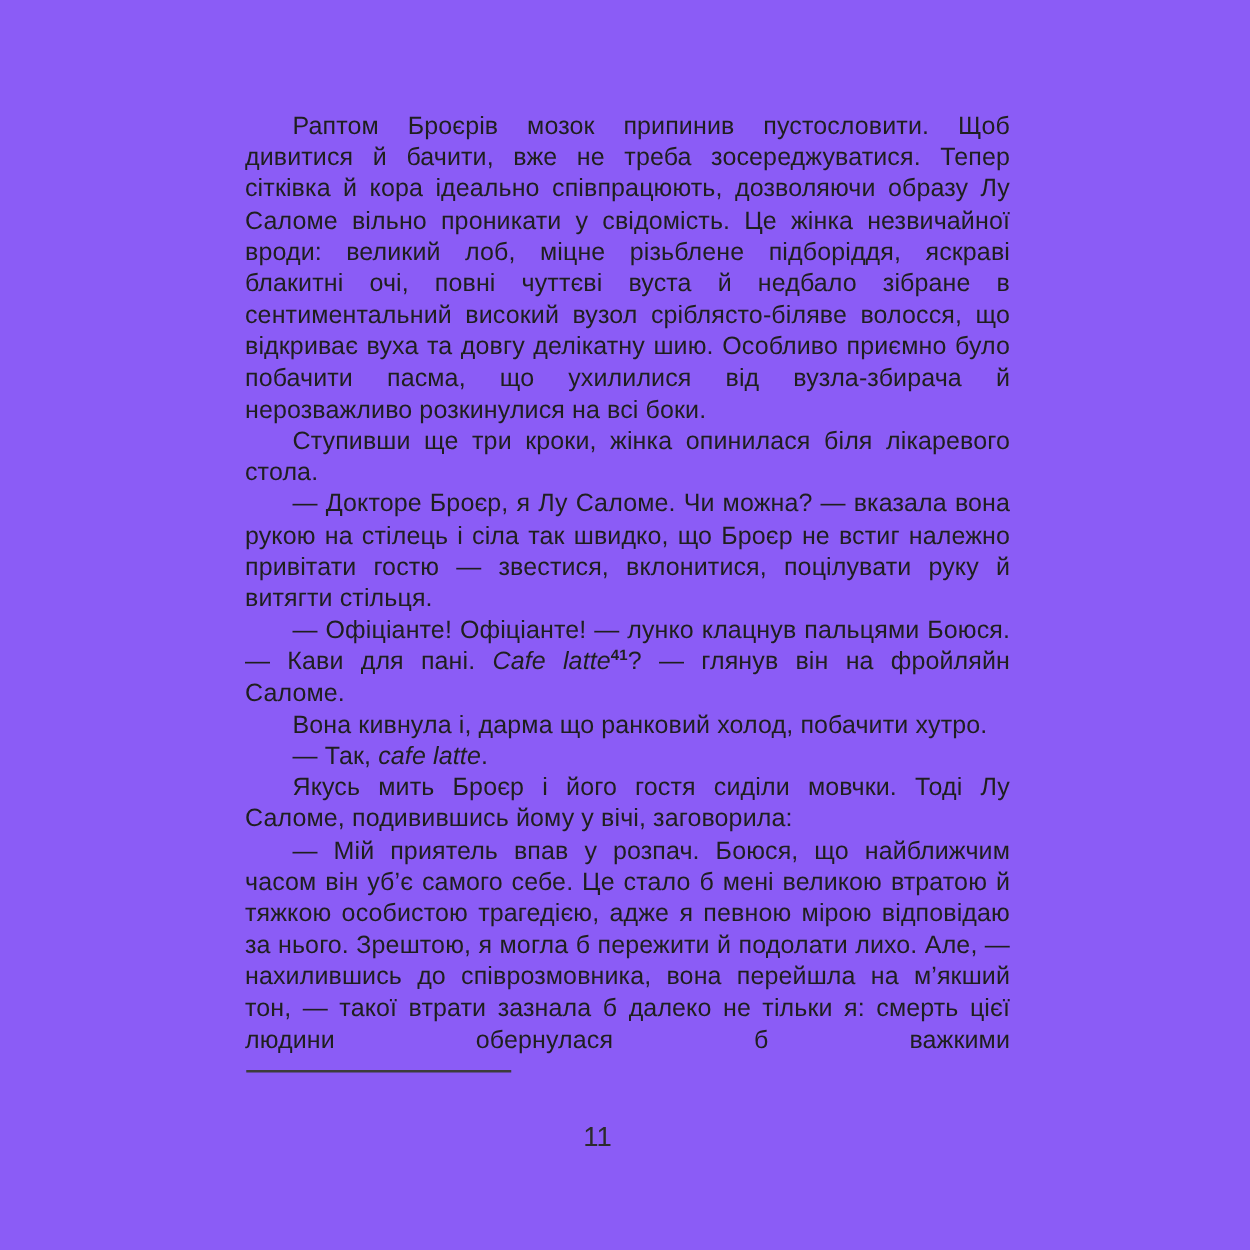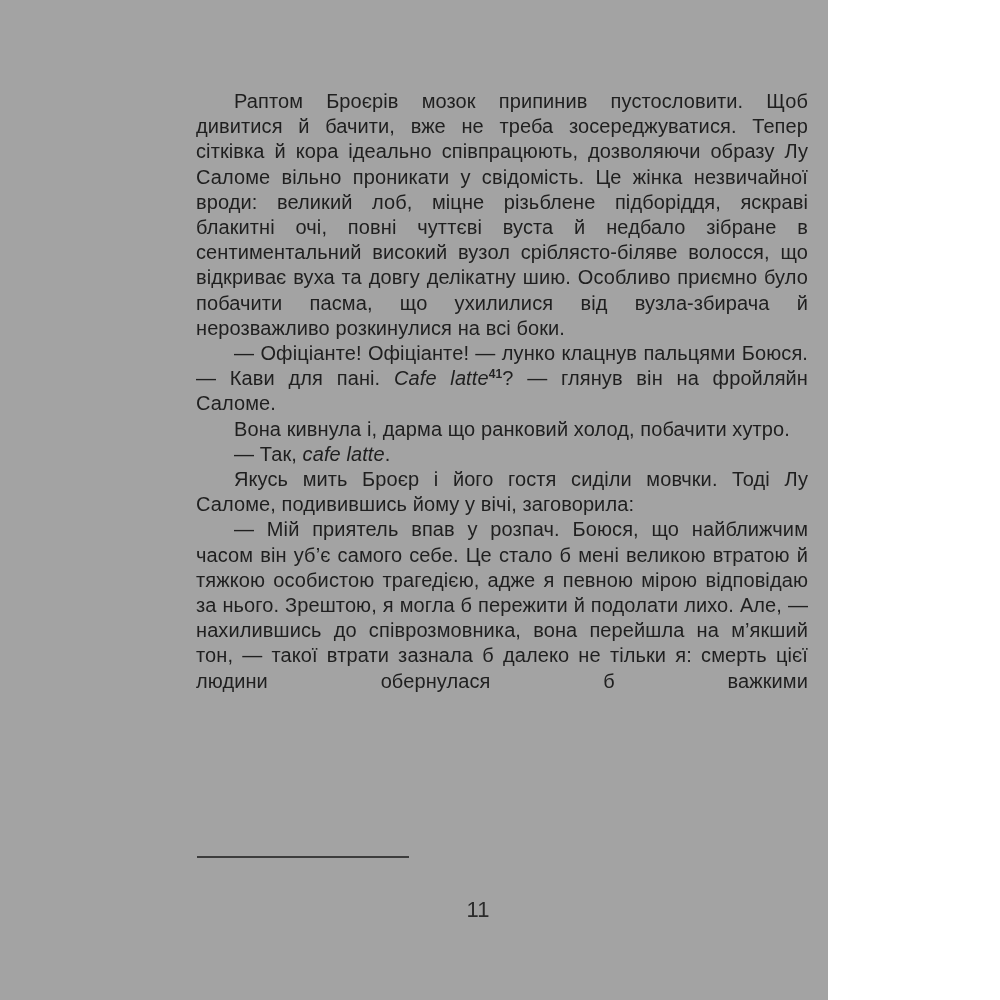--- a/index.html
+++ b/index.html
@@ -6,22 +6,22 @@
   html, body { margin: 0; padding: 0; }
   body {
     width: 1000px; height: 1000px;
     background: #ffffff;
     font-family: "Liberation Sans", "DejaVu Sans", sans-serif;
     color: #1f1f1f;
     overflow: hidden;
   }
   .page {
     position: relative;
-    width: 828px; height: 1000px;
-    background: #a3a3a3;
+    width: 1000px; height: 1000px;
+    background: #8b5cf6;
   }
   .text-block {
     position: absolute;
     left: 196px; top: 89px; width: 612px;
     font-size: 20px;
     line-height: 25.2px;
     text-align: justify;
     letter-spacing: 0.1px;
   }
   p.para { margin: 0; padding: 0; text-indent: 38px; }
@@ -60,20 +60,22 @@
     font-size: 22px;
     color: #2b2b2b;
   }
 </style>
 </head>
 <body>
 
 <div class="page">
   <div class="text-block">
       <p class="para"><span>Раптом Броєрів мозок припинив пустословити. Щоб дивитися й бачити, вже не треба зосереджуватися. Тепер сітківка й кора ідеально співпрацюють, дозволяючи образу Лу Саломе вільно проникати у свідомість. Це жінка незвичайної вроди: великий лоб, міцне різьблене підборіддя, яскраві блакитні очі, повні чуттєві вуста й недбало зібране в сентиментальний високий вузол сріблясто-біляве волосся, що відкриває вуха та довгу делікатну шию. Особливо приємно було побачити пасма, що ухилилися від вузла-збирача й нерозважливо розкинулися на всі боки.</span></p>
+      <p class="para"><span>Ступивши ще три кроки, жінка опинилася біля лікаревого стола.</span></p>
+      <p class="para"><span>— Докторе Броєр, я Лу Саломе. Чи можна? — вказала вона рукою на стілець і сіла так швидко, що Броєр не встиг належно привітати гостю — звестися, вклонитися, поцілувати руку й витягти стільця.</span></p>
       <p class="para"><span>— Офіціанте! Офіціанте! — лунко клацнув пальцями Боюся. — Кави для пані. </span><em>Cafe latte</em><sup>41</sup><span>? — глянув він на фройляйн Саломе.</span></p>
       <p class="para"><span>Вона кивнула і, дарма що ранковий холод, побачити хутро.</span></p>
       <p class="para"><span>— Так, </span><em>cafe latte</em><span>.</span></p>
       <p class="para"><span>Якусь мить Броєр і його гостя сиділи мовчки. Тоді Лу Саломе, подивившись йому у вічі, заговорила:</span></p>
       <p class="para continues"><span>— Мій приятель впав у розпач. Боюся, що найближчим часом він уб’є самого себе. Це стало б мені великою втратою й тяжкою особистою трагедією, адже я певною мірою відповідаю за нього. Зрештою, я могла б пережити й подолати лихо. Але, — нахилившись до співрозмовника, вона перейшла на м’якший тон, — такої втрати зазнала б далеко не тільки я: смерть цієї людини обернулася б важкими</span></p>
     </div>
   <div class="footnote-rule"></div>
   <div class="page-number">11</div>
 </div>
 

